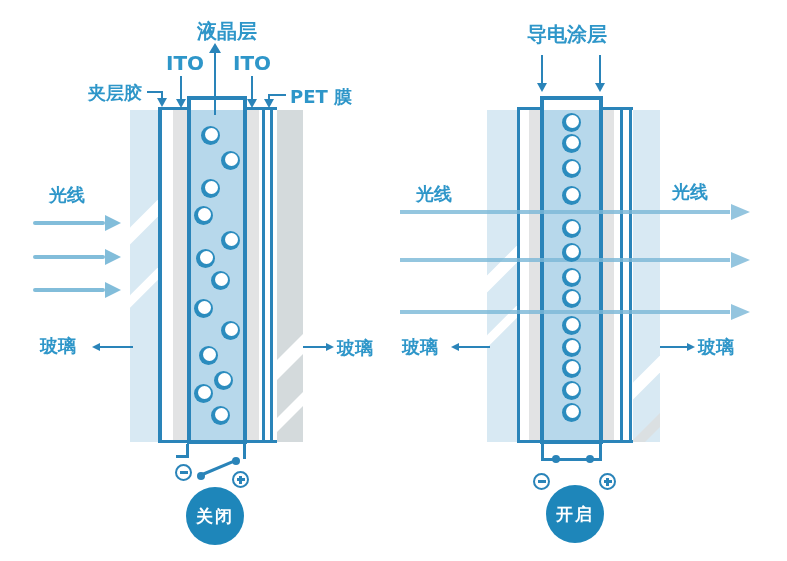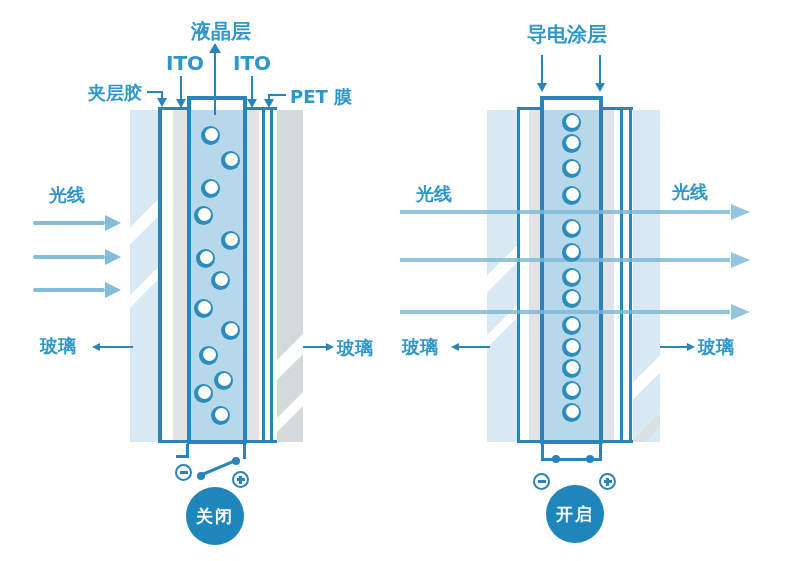--- a/index.html
+++ b/index.html
@@ -118,21 +118,21 @@
         <div class="droplet" style="left: 193.5px; top: 383.5px;"></div>
         <div class="droplet" style="left: 210.5px; top: 405.5px;"></div>
       </div>
 
     <div class="in-arrows">
         <div class="in-arrow" style="top: 215px;"></div>
         <div class="in-arrow" style="top: 249px;"></div>
         <div class="in-arrow" style="top: 282px;"></div>
       </div>
 
-    <div class="label big" style="left:191px;top:18px;">液晶层</div>
+    <div class="label big" style="left:197px;top:18px;">液晶层</div>
     <div class="vline" style="left:214px;top:50px;height:65px;"></div>
     <div class="head-up" style="left:209px;top:43px;"></div>
 
     <div class="label big" style="left:166px;top:51px;">ITO</div>
     <div class="label big" style="left:233px;top:51px;">ITO</div>
     <div class="vline" style="left:180px;top:76px;height:24px;"></div>
     <div class="head-down" style="left:176px;top:99px;"></div>
     <div class="vline" style="left:251px;top:76px;height:24px;"></div>
     <div class="head-down" style="left:247px;top:99px;"></div>
 

